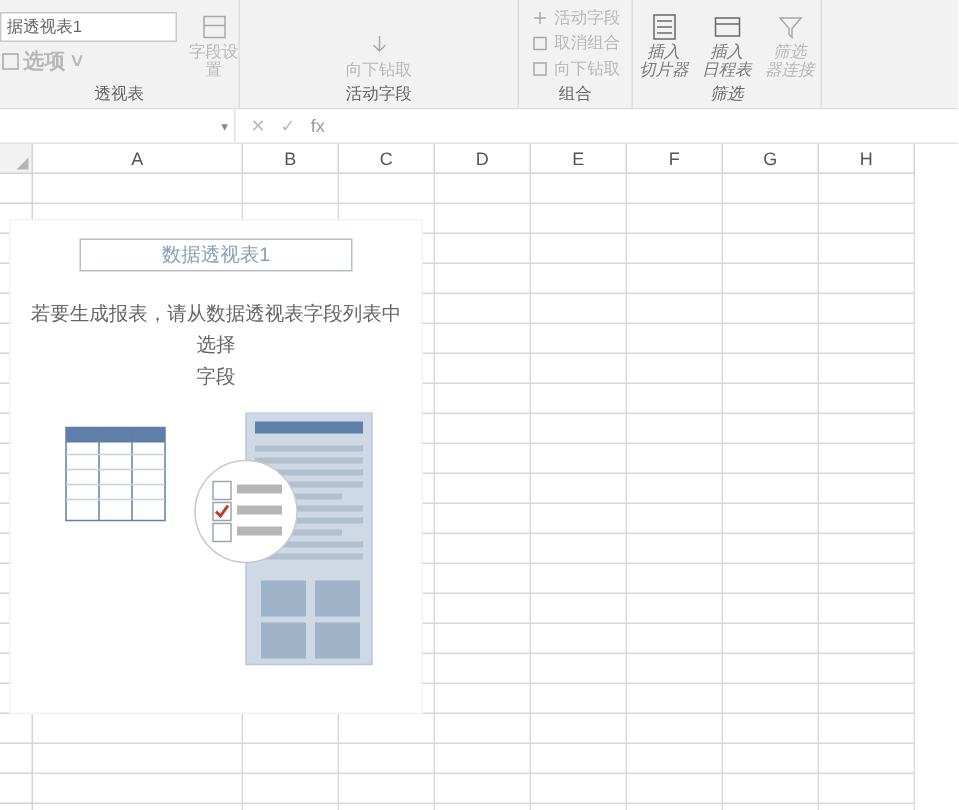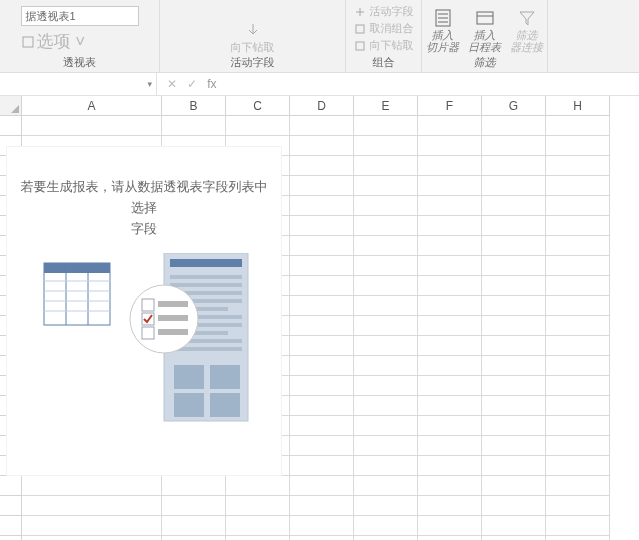--- a/index.html
+++ b/index.html
@@ -7,21 +7,21 @@
   .rgroup{display:flex;flex-direction:column;align-items:center;justify-content:flex-end;height:72px;border-right:1px solid #ddd;padding:2px 6px 0 6px;box-sizing:border-box;}
   .rgroup .items{display:flex;align-items:flex-start;gap:8px;}
   .rgroup .glabel{font-size:11px;color:#666;margin:2px 0 2px 0;}
   .ritem{display:flex;flex-direction:column;align-items:center;gap:1px;min-width:34px;color:#7a7a7a;font-size:11px;}
   .ritem.dis{color:#b8b8b8;}
   .ritem .ico{width:20px;height:20px;display:flex;align-items:center;justify-content:center;}
   .ritem .lbl{text-align:center;line-height:1.1;}
   .vstack{display:flex;flex-direction:column;gap:2px;align-items:flex-start;}
   .smallrow{display:flex;align-items:center;gap:4px;color:#b8b8b8;font-size:11px;}
   .inputbox{background:#fff;border:1px solid #c9c9c9;height:18px;width:108px;display:flex;align-items:center;padding:0 4px;color:#666;font-size:11px;}
-  .dropdown{display:flex;align-items:center;gap:2px;color:#b8b8b8;font-size:17px;}
+  .dropdown{display:flex;align-items:center;gap:2px;color:#b8b8b8;font-size:14px;font-weight:bold;}
   .cursor{position:absolute;}
   
   .fbar{display:flex;align-items:center;height:22px;background:#fff;border-bottom:1px solid #e2e2e2;}
   .namebox{width:150px;height:22px;border-right:1px solid #e2e2e2;display:flex;align-items:center;padding-left:6px;color:#666;font-size:12px;position:relative;}
   .namebox .dd{margin-left:auto;margin-right:4px;font-size:9px;color:#8a8a8a;}
   .fxbtns{display:flex;align-items:center;gap:10px;padding:0 10px;color:#bcbcbc;font-size:12px;}
   .fxbtns .fx{color:#9a9a9a;}
   .fxinput{flex:1;height:22px;}
   
   .sheet{position:relative;height:446px;overflow:hidden;}
@@ -50,20 +50,29 @@
     <div class="items">
       <div class="vstack" style="gap:4px;">
         <div class="inputbox">据透视表1</div>
         <div class="dropdown">
           <svg class="ribico" width="14" height="14">
               <rect x="2" y="2" width="10" height="10" fill="none" stroke-width="1"></rect>
             </svg>
           <span>选项 ˅</span>
         </div>
       </div>
+      <div class="ritem dis">
+        <span class="ico">
+          <svg class="ribico" width="18" height="18">
+              <rect x="2" y="2" width="14" height="14" fill="none" stroke-width="1"></rect>
+              <line x1="2" y1="8" x2="16" y2="8" stroke-width="1"></line>
+            </svg>
+        </span>
+        <span class="lbl">字段设置</span>
+      </div>
     </div>
     <div class="glabel">透视表</div>
   </div>
 
   <div class="rgroup" style="width:186px;">
     <div class="items">
       <div class="ritem dis">
         <span class="ico">
           <svg class="ribico" width="18" height="18">
               <path d="M9 3 L9 13 M5 9 L9 13 L13 9" fill="none" stroke-width="1"></path>
@@ -406,20 +415,21 @@
         <div class="cell" style="width: 64px;"></div>
         <div class="cell" style="width: 64px;"></div>
         <div class="cell" style="width: 64px;"></div>
         <div class="cell" style="width: 64px;"></div>
         <div class="cell" style="width: 64px;"></div>
         <div class="cell" style="width: 64px;"></div>
       </div>
     </div>
 
   <div class="pivot">
+    <div class="ptitle">数据透视表1</div>
     <div class="pdesc" style="white-space:pre-line;">若要生成报表，请从数据透视表字段列表中选择
 字段</div>
     <div class="pgraphic">
       <svg width="220" height="190">
 
         <rect x="10" y="10" width="66" height="62" fill="#fff" stroke="#5f7ea8"></rect>
         <rect x="10" y="10" width="66" height="10" fill="#5f7ea8"></rect>
         <line x1="32" y1="10" x2="32" y2="72" stroke="#5f7ea8"></line>
           <line x1="54" y1="10" x2="54" y2="72" stroke="#5f7ea8"></line>
         <line x1="10" y1="28" x2="76" y2="28" stroke="#c4d0df"></line>

